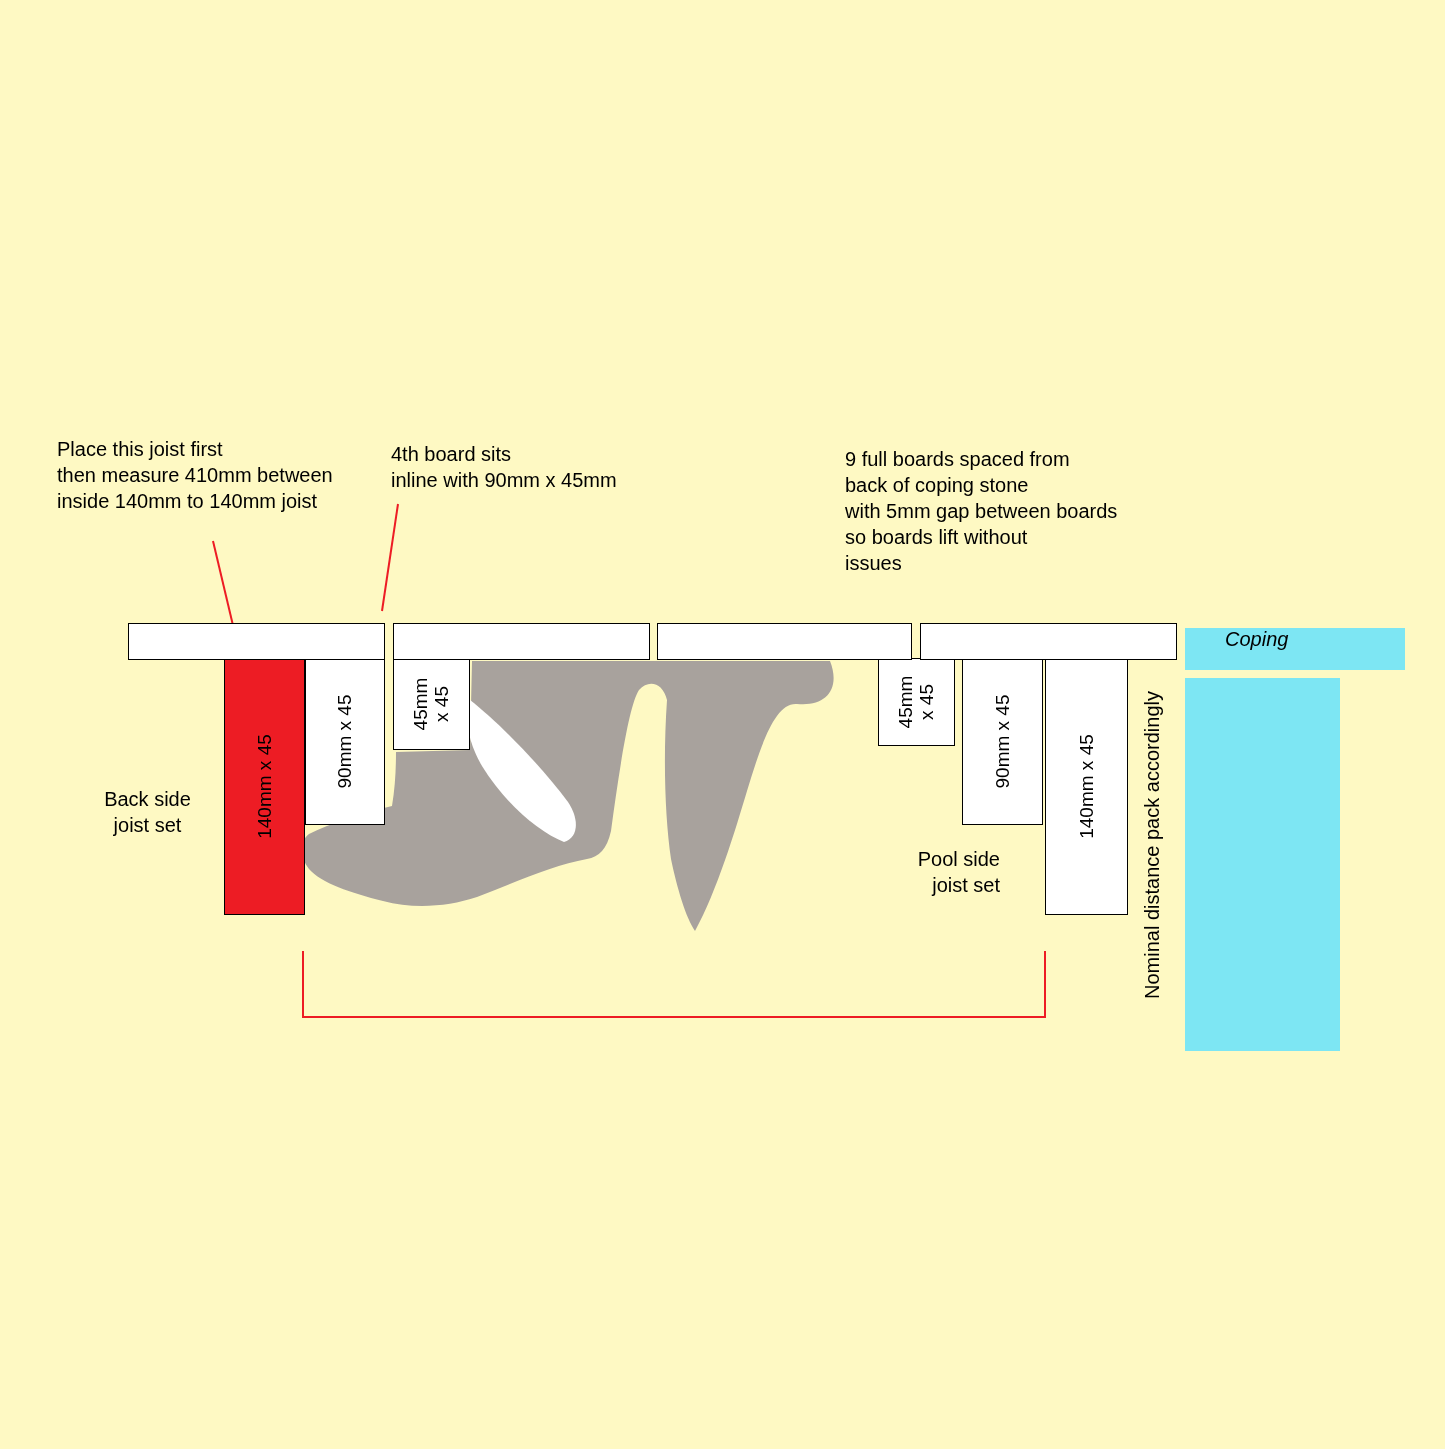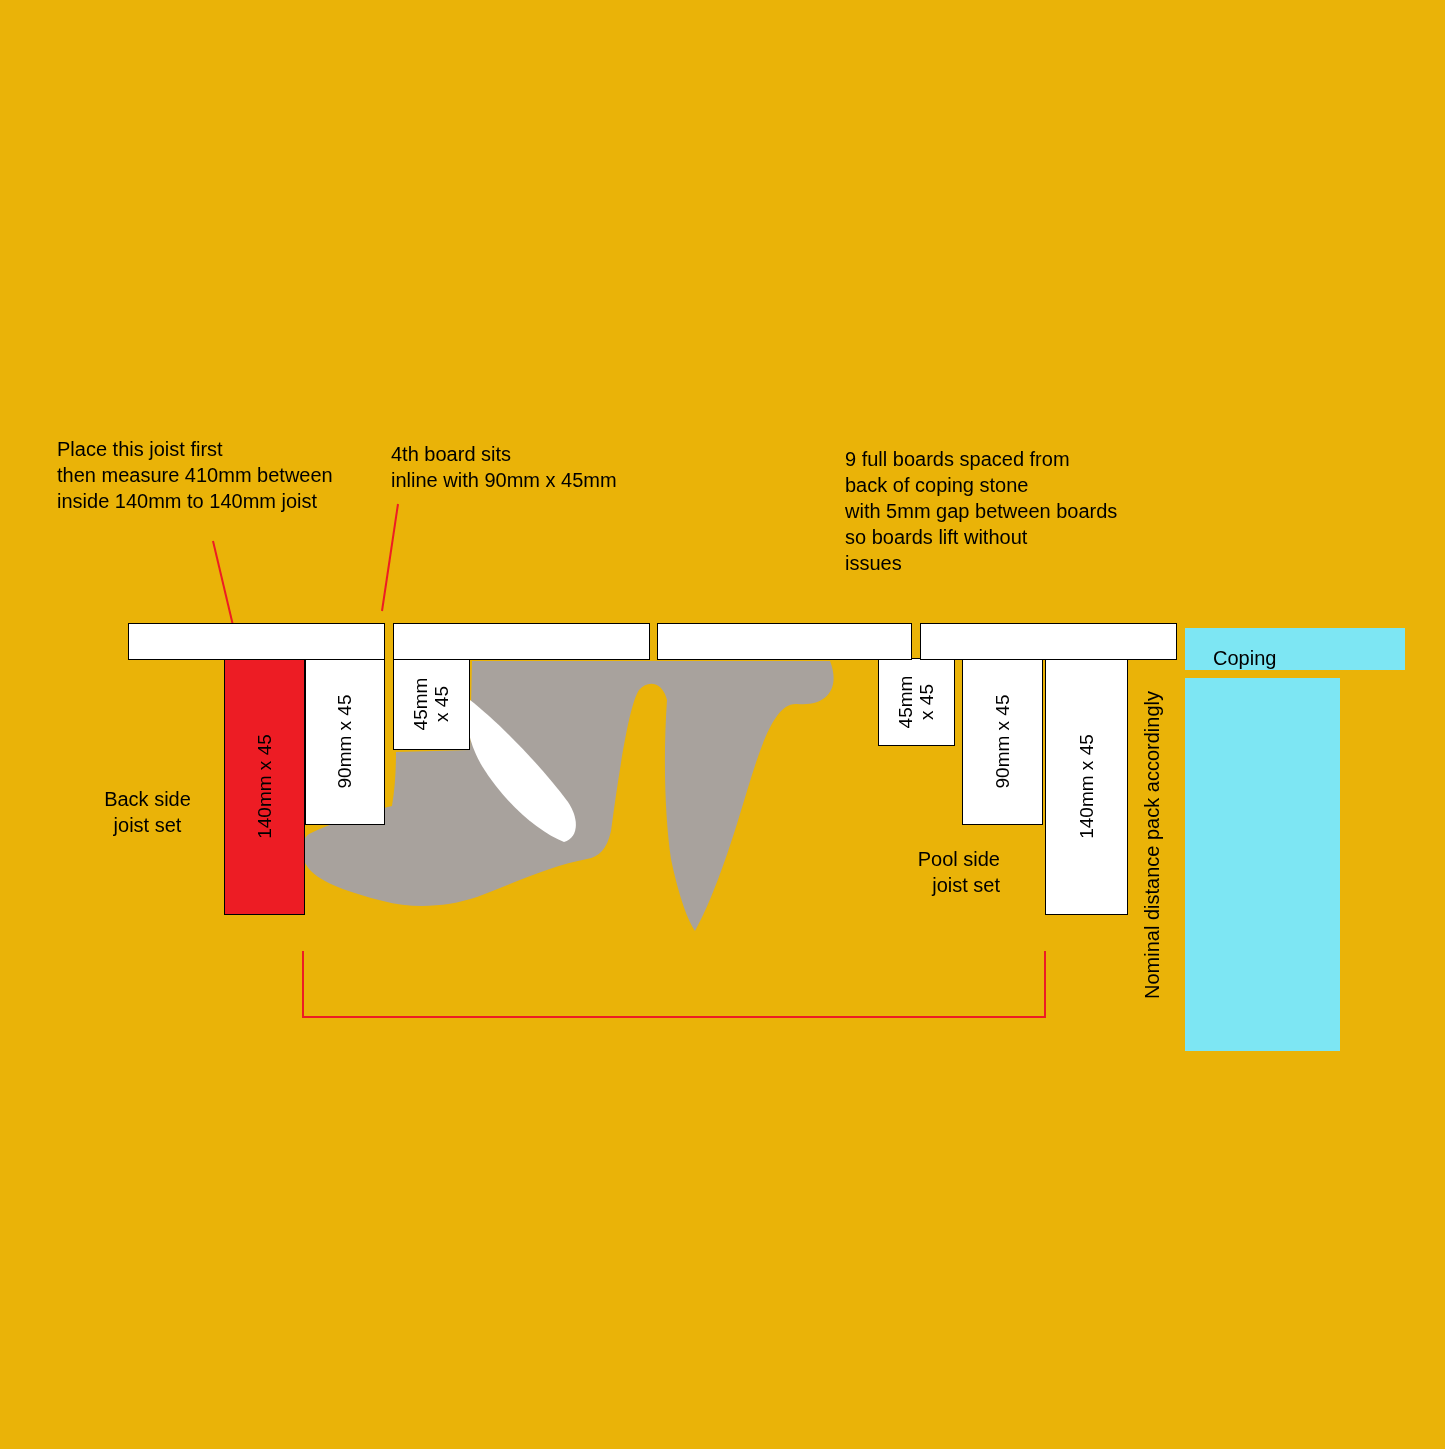--- a/index.html
+++ b/index.html
@@ -1,20 +1,20 @@
 <!DOCTYPE html>
 <html><head>
 <meta charset="utf-8">
 <style>
   html, body { margin: 0; padding: 0; background: #ffffff; }
   .canvas {
     position: relative;
     width: 1445px;
     height: 1449px;
-    background: #eab308;
+    background: #fef9c3;
     font-family: "Liberation Sans", sans-serif;
     color: #000000;
     overflow: hidden;
   }
   .note {
     position: absolute;
     white-space: pre-line;
     font-size: 20px;
     line-height: 26px;
   }
@@ -60,24 +60,25 @@
   }
   .cyan-box {
     position: absolute;
     background: #7de6f3;
     z-index: 2;
   }
   .coping {
     left: 1185px; top: 628px;
     width: 220px; height: 42px;
     display: flex;
-    align-items: flex-end;
-    padding-left: 28px;
+    align-items: flex-start;
+    padding-left: 40px;
     box-sizing: border-box;
     font-size: 20px;
+    font-style: italic;
   }
   .pool {
     left: 1185px; top: 678px;
     width: 155px; height: 373px;
   }
   .rot-note {
     position: absolute;
     left: 987px; top: 833px;
     width: 330px; height: 24px;
     transform: rotate(-90deg);

